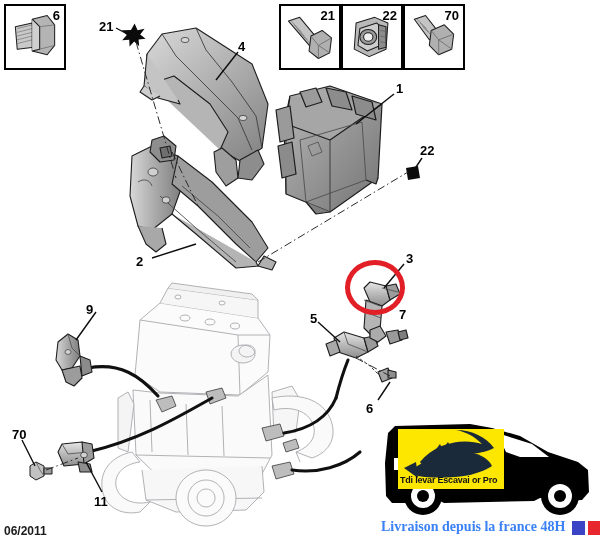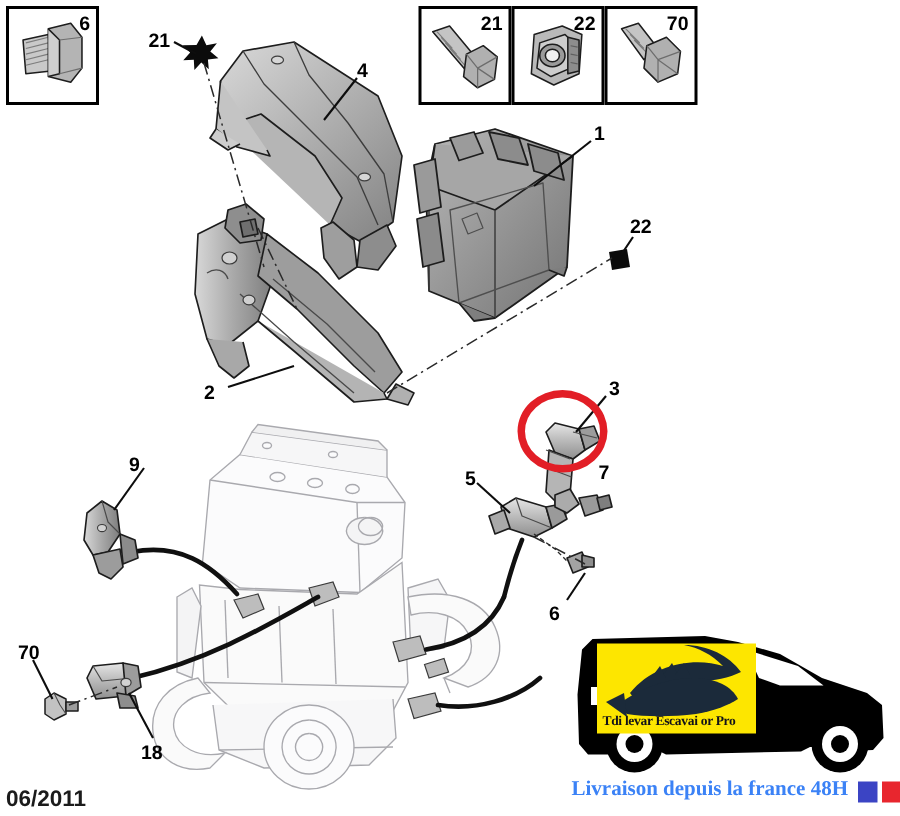--- a/index.html
+++ b/index.html
@@ -46,21 +46,21 @@
     box-sizing: border-box;
     border: 2px solid #000000;
     background: #ffffff;
   }
   .datestamp {
     position: absolute;
     left: 4px;
     top: 524px;
     font-family: "Liberation Sans", sans-serif;
     font-weight: bold;
-    font-size: 15px;
+    font-size: 12px;
     color: #1b1b1b;
     letter-spacing: 0px;
   }
   .deliverytext {
     position: absolute;
     left: 381px;
     top: 519px;
     font-family: "Liberation Serif", serif;
     font-weight: bold;
     font-size: 14px;
@@ -74,21 +74,21 @@
     top: 521px;
   }
   .flag-blue { left: 572px; }
   .flag-red  { left: 588px; }
   .vanlogo-text {
     position: absolute;
     left: 400px;
     top: 475px;
     width: 92px;
     text-align: center;
-    font-family: Liberation Serif, serif;
+    font-family: Liberation Sans, sans-serif;
     font-weight: bold;
     font-size: 9px;
     color: #121219;
     white-space: nowrap;
     letter-spacing: -0.2px;
   }
   .hl-circle {
     position: absolute;
     left: 345px;
     top: 260px;
@@ -368,21 +368,21 @@
   <div class="callout" style="left:238px; top:40px;">4</div>
   <div class="callout" style="left:396px; top:82px;">1</div>
   <div class="callout" style="left:420px; top:144px;">22</div>
   <div class="callout" style="left:136px; top:255px;">2</div>
   <div class="callout" style="left:406px; top:252px;">3</div>
   <div class="callout" style="left:310px; top:312px;">5</div>
   <div class="callout" style="left:399px; top:308px;">7</div>
   <div class="callout" style="left:86px;  top:303px;">9</div>
   <div class="callout" style="left:366px; top:402px;">6</div>
   <div class="callout" style="left:12px;  top:428px;">70</div>
-  <div class="callout" style="left:94px;  top:495px;">18</div>
+  <div class="callout" style="left:94px;  top:495px;">11</div>
 
   <svg class="layer" viewBox="0 0 600 544" style="pointer-events:none;">
     <g>
 
       <path d="M385 463 L388 433 L395 426 L470 424 L492 428 L520 436 L548 452 L578 462 L588 470
                L589 492 L582 500 L560 501 L556 498 L540 498 L534 501 L444 503 L438 500 L420 500
                L414 503 L392 503 L386 496 Z" fill="#000000"></path>
 
       <path d="M497 433 L532 444 L549 457 L520 457 L506 452 Z" fill="#ffffff"></path>
       <path d="M462 431 L492 432 L492 457 L462 457 Z" fill="#ffffff"></path>

